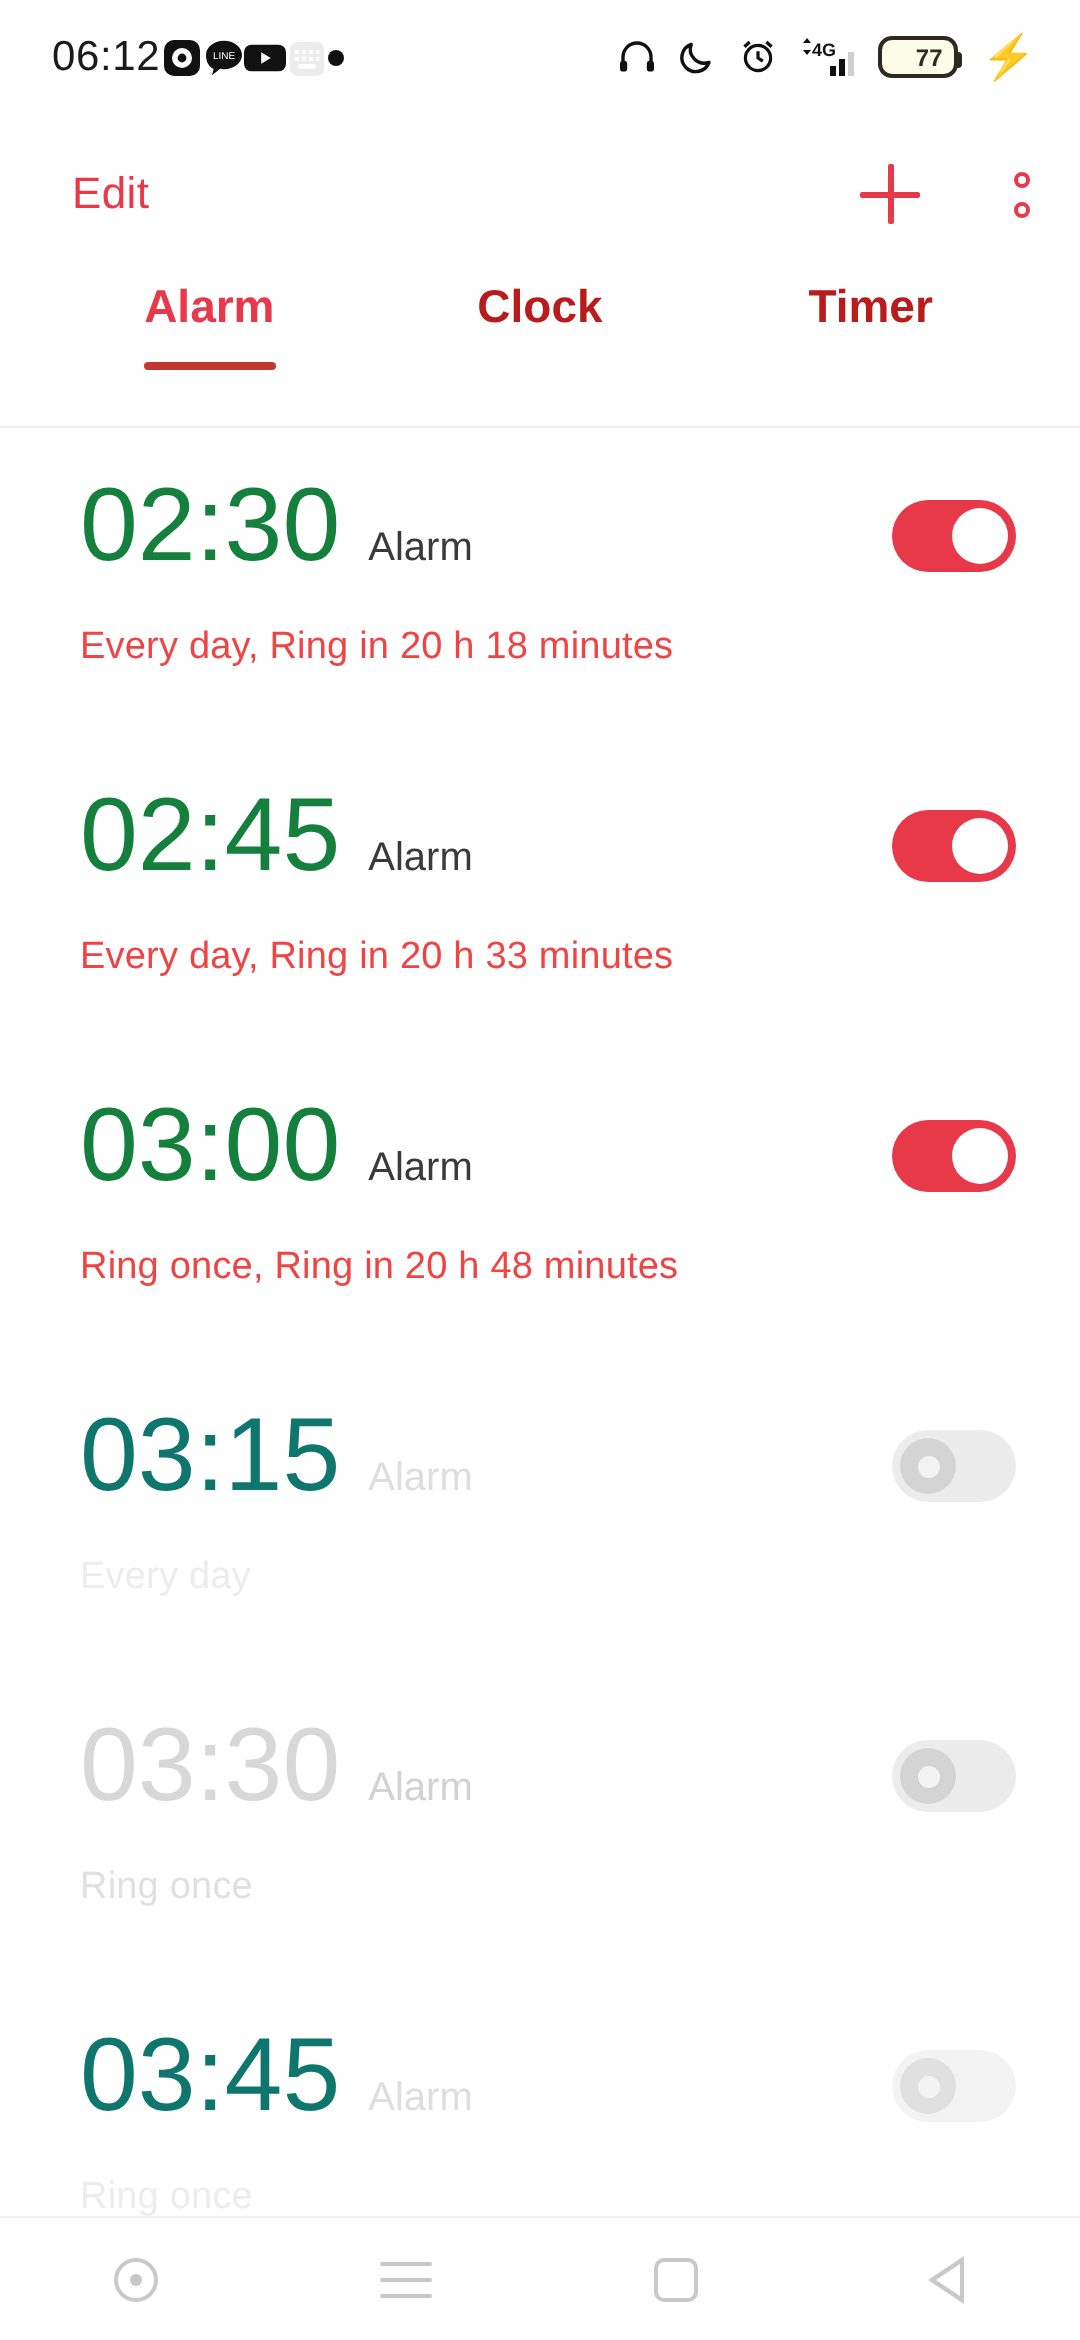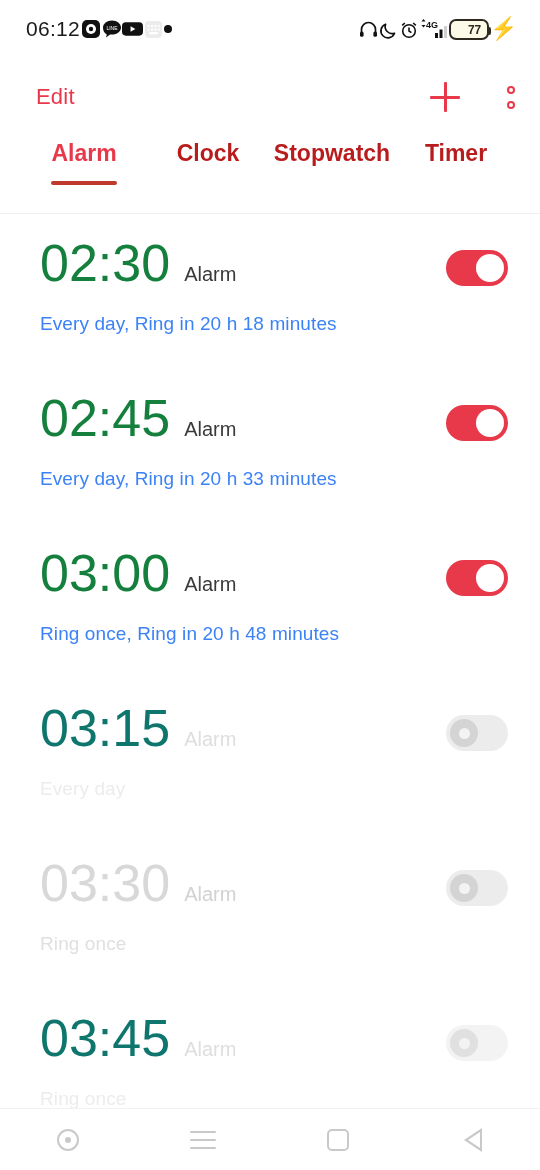--- a/index.html
+++ b/index.html
@@ -13,21 +13,21 @@
 
   
   .statusbar{
     height:58px; width:100%;
     display:flex; align-items:center;
     padding:0 22px 0 26px;
     position:relative;
   }
   .sb-left{ display:flex; align-items:center; }
   .sb-time{ font-size:21px; color:#1b1b1b; letter-spacing:.3px; font-weight:400; }
-  .sb-right{ margin-left:auto; display:flex; align-items:flex-end; }
+  .sb-right{ margin-left:auto; display:flex; align-items:flex-start; gap:10px; }
   .ic{ display:inline-flex; align-items:center; justify-content:center; }
 
   .app-ic{ width:21px; height:21px; display:inline-flex; align-items:center; justify-content:center;}
   .dot-ic{ width:8px; height:8px; border-radius:50%; background:#111; }
 
   .battery{
     width:40px; height:21px; border:2px solid #2e2a20; border-radius:7px;
     display:flex; align-items:center; justify-content:center;
     color:#2e2a20; font-size:12px; font-weight:700; background:#fcfbe8;
     position:relative;
@@ -84,21 +84,21 @@
   }
   .alarm-main{ display:flex; align-items:baseline; padding-top:14px; }
   .alarm-time{
     font-size:52px; font-weight:300; color:#15803d; letter-spacing:0px;
     line-height:1.05;
   }
   .alarm-label{
     font-size:20px; color:#3a3a3a; margin-left:14px; font-weight:400;
   }
   .alarm-sub{
-    font-size:19px; color:#3b82f6; margin-top:22px; letter-spacing:.1px;
+    font-size:19px; color:#ef4444; margin-top:22px; letter-spacing:.1px;
   }
 
   .alarm-row.off .alarm-time{ color:#d8d8d8; }
   .alarm-row.off .alarm-label{ color:#d2d2d2; }
   .alarm-row.off .alarm-sub{ color:#e0e0e0; }
   .alarm-row.off-dim .alarm-time{ color:#0f766e; }
   .alarm-row.off-dim .alarm-label{ color:#dedede; }
   .alarm-row.off-dim .alarm-sub{ color:#ececec; }
 
   
@@ -241,23 +241,20 @@
 
 <div class="tabs">
   <div class="tab active">
     <span>Alarm</span>
     <span class="tab-underline"></span>
   </div>
   <div class="tab">
     <span>Clock</span>
   </div>
   <div class="tab">
-    <span>Stopwatch</span>
-  </div>
-  <div class="tab">
     <span>Timer</span>
   </div>
   <div class="tabs-divider"></div>
 </div>
 
 <div class="alarm-list">
 
   <div class="alarm-row">
     <div class="alarm-main">
       <span class="alarm-time">02:30</span>

